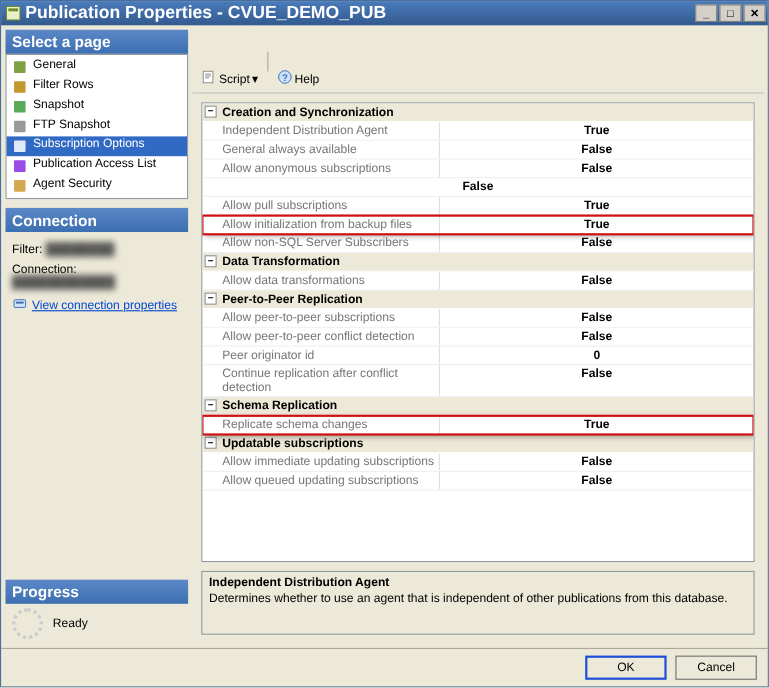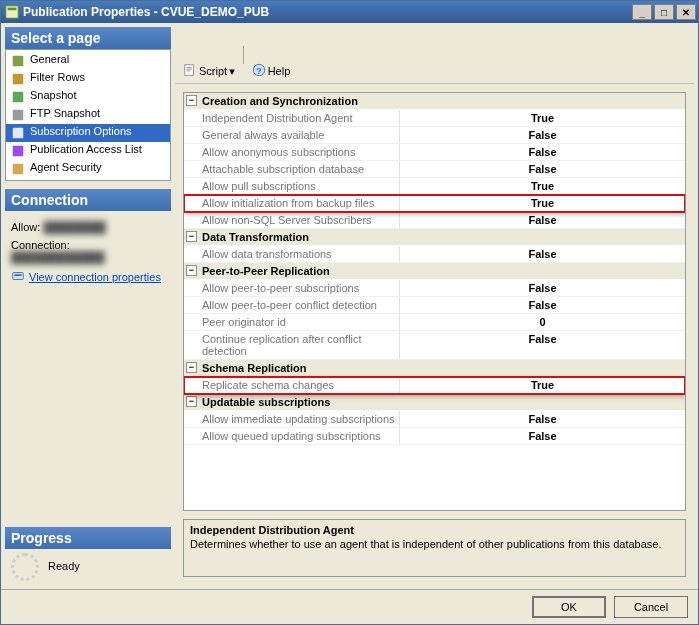--- a/index.html
+++ b/index.html
@@ -21,21 +21,21 @@
 .titlebar {
   display: flex;
   align-items: center;
   height: 22px;
   background: linear-gradient(to bottom, #4a7bbb 0%, #335a8e 100%);
   color: #fff;
   font-weight: bold;
   padding: 0 2px 0 4px;
 }
 .titlebar .icon { width: 14px; height: 14px; margin-right: 4px; display: inline-flex; }
-.titlebar .title { flex: 1; font-size: 12px; }
+.titlebar .title { flex: 1; font-size: 16px; }
 .titlebar-buttons { display: flex; gap: 2px; }
 .winbtn {
   width: 20px; height: 16px;
   background: #d4d0c8;
   border: 1px solid #808080;
   display: flex; align-items: center; justify-content: center;
   font-family: Arial;
   font-size: 10px;
   font-weight: bold;
   color: #000;
@@ -182,21 +182,21 @@
 .btn {
   min-width: 74px;
   height: 22px;
   border: 1px solid #707070;
   background: #ece9d8;
   font-family: inherit;
   font-size: 11px;
   padding: 0 10px;
 }
 .btn.default {
-  border: 2px solid #737373;
+  border: 2px solid #1d4ed8;
 }
 .progress-spinner {
   width: 28px; height: 28px;
   border: 3px dotted #ccc;
   border-radius: 50%;
   display: inline-block;
   vertical-align: middle;
   margin-right: 6px;
 }
 </style>
@@ -280,21 +280,21 @@
               </svg>
             </span>
             <span>Agent Security</span>
           </div>
         </div>
 
       <div class="left-section">
         <div class="panel-head">Connection</div>
         <div class="conn-body">
           <div class="conn-line">
-            <span>Allow:</span>
+            <span>Filter:</span>
             <span class="blur">████████</span>
           </div>
           <div class="conn-line">
             <span>Connection:</span>
             <span class="blur">████████████</span>
           </div>
           <div class="conn-line">
             <a href="#" class="link">
               <span>
                 <svg width="14" height="14" viewBox="0 0 16 16">
@@ -350,21 +350,20 @@
             </div>
             <div class="row">
               <div class="lbl">General always available</div>
               <div class="val">False</div>
             </div>
             <div class="row">
               <div class="lbl">Allow anonymous subscriptions</div>
               <div class="val">False</div>
             </div>
             <div class="row">
-              <div class="lbl">Attachable subscription database</div>
               <div class="val">False</div>
             </div>
             <div class="row">
               <div class="lbl">Allow pull subscriptions</div>
               <div class="val">True</div>
             </div>
             <div class="row highlight">
               <div class="lbl">Allow initialization from backup files</div>
               <div class="val">True</div>
             </div>

